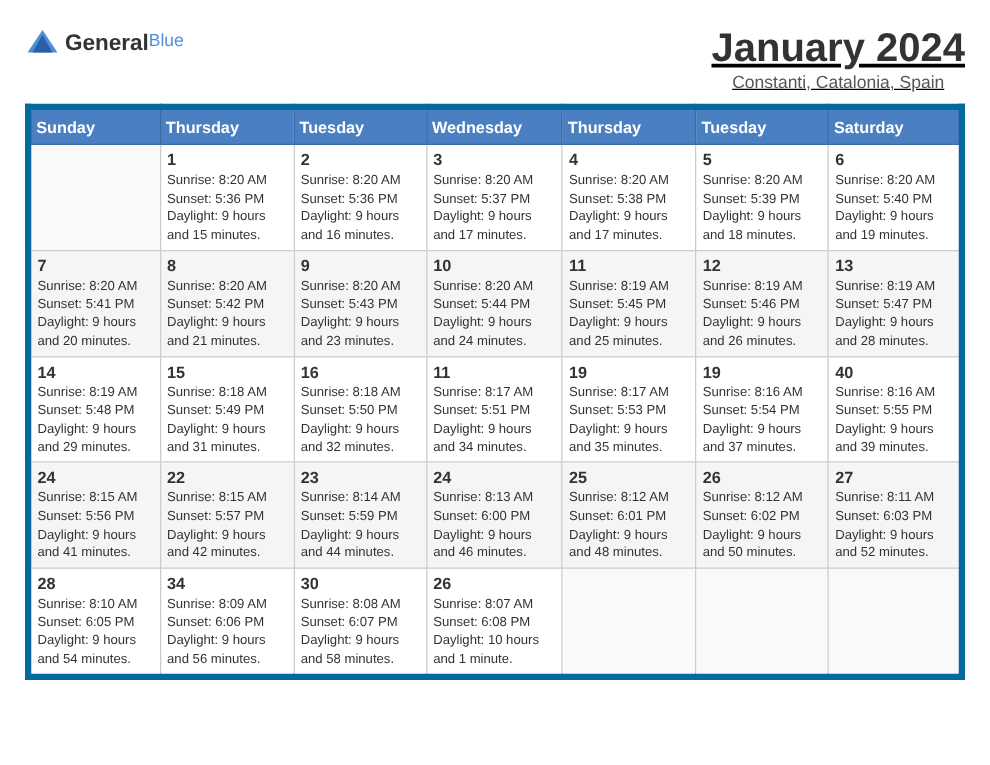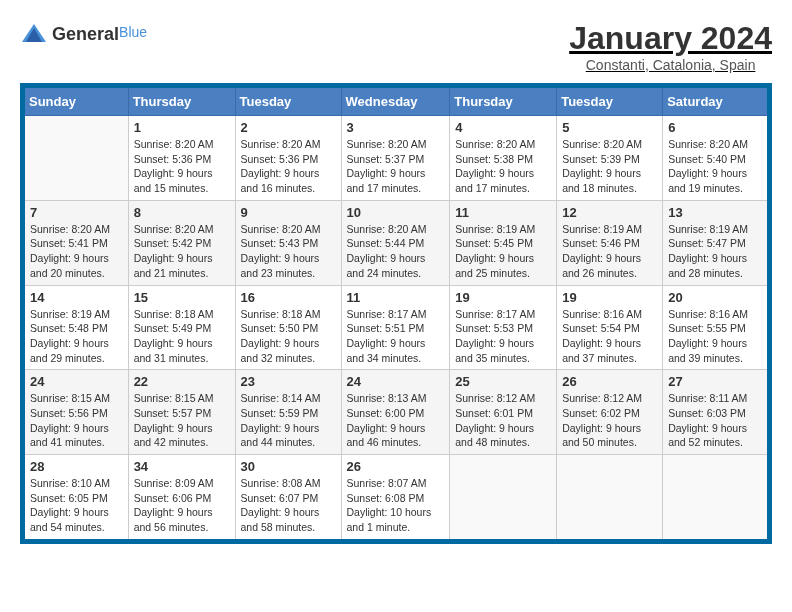--- a/index.html
+++ b/index.html
@@ -207,21 +207,21 @@
         </td>
         <td>
           <span class="day-number">19</span>
           <div class="day-info">Sunrise: 8:17 AM<br>Sunset: 5:53 PM<br>Daylight: 9 hours and 35 minutes.</div>
         </td>
         <td>
           <span class="day-number">19</span>
           <div class="day-info">Sunrise: 8:16 AM<br>Sunset: 5:54 PM<br>Daylight: 9 hours and 37 minutes.</div>
         </td>
         <td>
-          <span class="day-number">20</span>
+          <span class="day-number">40</span>
           <div class="day-info">Sunrise: 8:16 AM<br>Sunset: 5:55 PM<br>Daylight: 9 hours and 39 minutes.</div>
         </td>
       </tr>
       <tr>
         <td>
           <span class="day-number">24</span>
           <div class="day-info">Sunrise: 8:15 AM<br>Sunset: 5:56 PM<br>Daylight: 9 hours and 41 minutes.</div>
         </td>
         <td>
           <span class="day-number">22</span>

